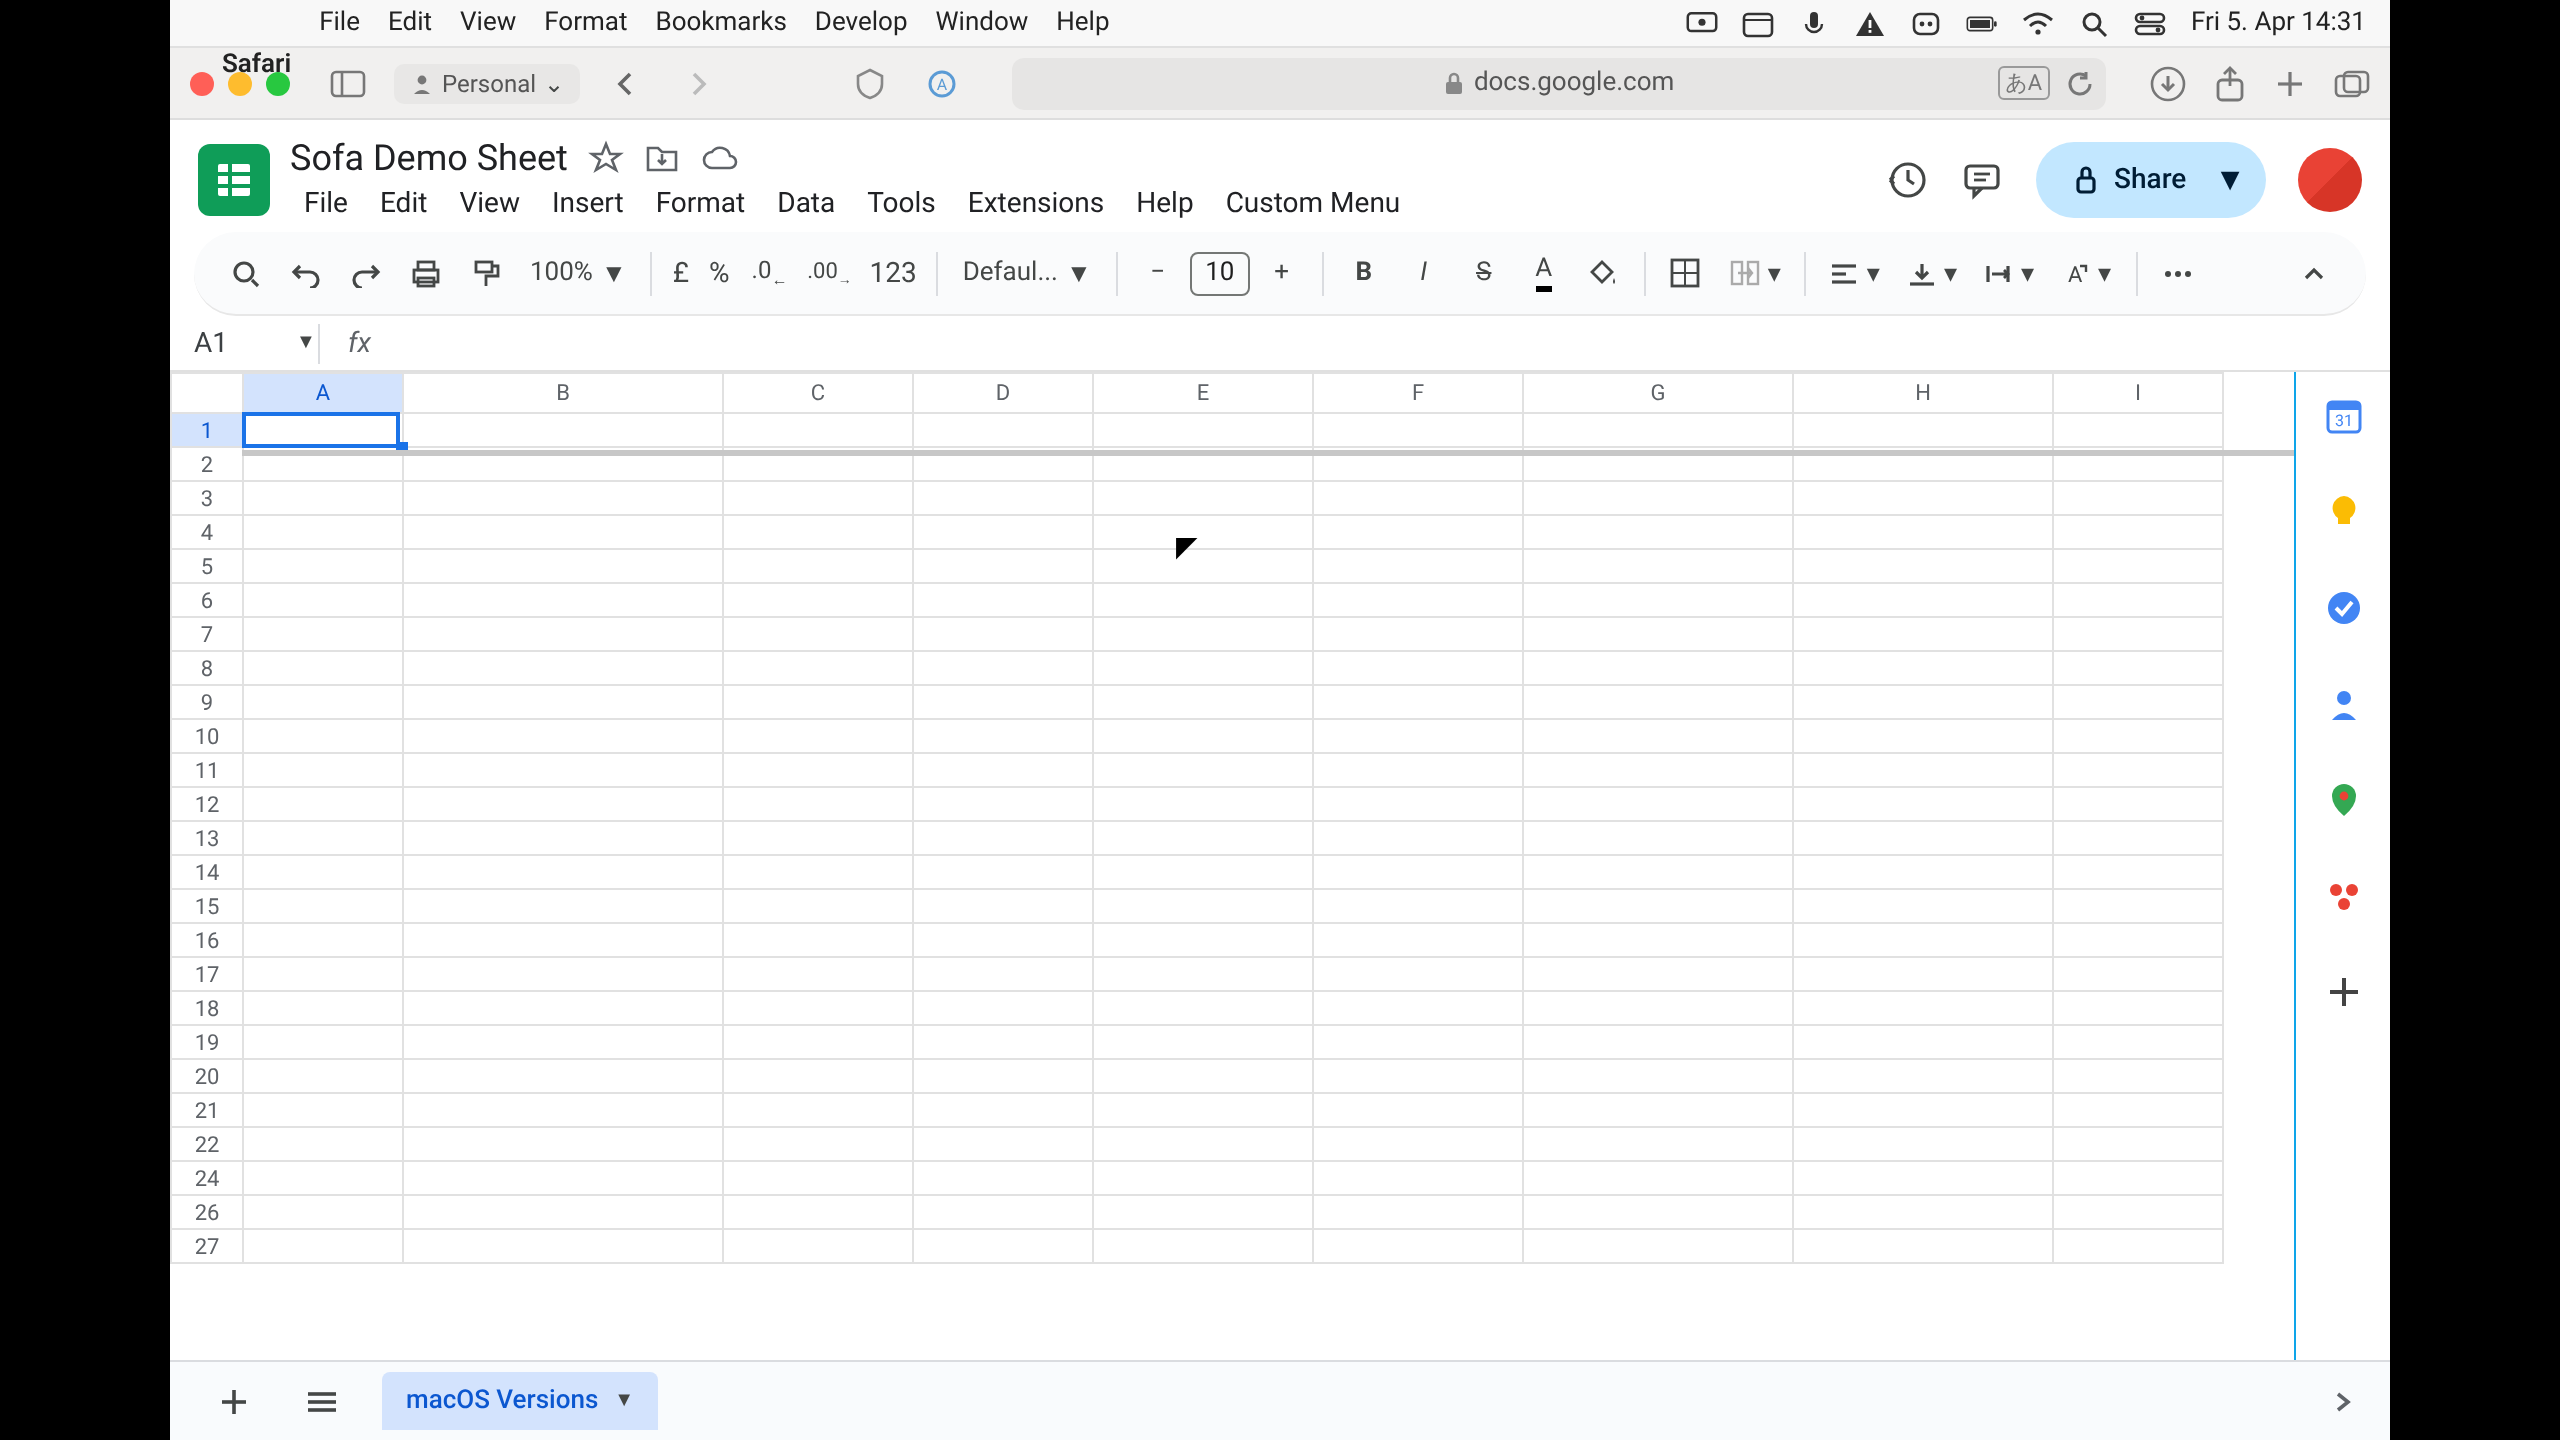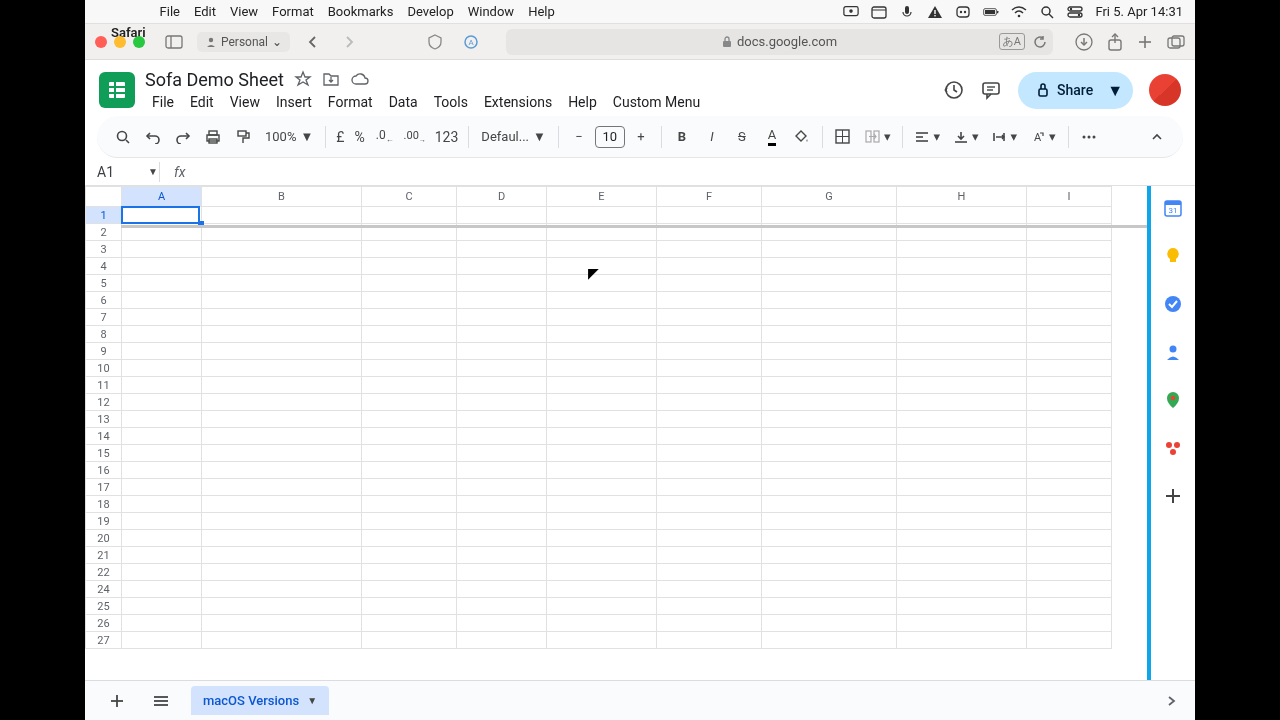--- a/index.html
+++ b/index.html
@@ -68,21 +68,21 @@
 table.sheet th, table.sheet td { border: 1px solid #e1e1e1; font-size: 11px; color: #5f6368; font-weight: normal; }
 table.sheet th { background: #fff; text-align: center; position: sticky; }
 .corner { width: 36px; height: 20px; background: #fff; border-right:1px solid #c0c0c0; border-bottom:1px solid #c0c0c0;}
 .colh { height: 20px; background: #fff; border-bottom:1px solid #c0c0c0; }
 .rowh { width: 36px; text-align: center; background: #fff; border-right:1px solid #c0c0c0;}
 td.cell { height: 17px; }
 .colh.selcol, .rowh.selrow { background: #d3e3fd; color:#0b57d0; }
 .row1-underline { position:absolute; left:36px; right:0; top:39px; height:3px; background:#c7c7c7;}
 
 
-.sidepanel { width: 48px; background: #fff; border-left: 4px solid #0ea5e9; display: flex; flex-direction: column; align-items: center; padding-top: 12px; gap: 28px; }
+.sidepanel { width: 48px; background: #fff; border-left: 1px solid #0ea5e9; display: flex; flex-direction: column; align-items: center; padding-top: 12px; gap: 28px; }
 .sp-ic { width: 20px; height: 20px; }
 
 
 .tabs { height: 40px; border-top: 1px solid #dadce0; display: flex; align-items: center; padding: 0 18px; gap: 16px; background:#f9fbfd; }
 .tab-btn { color: #444746; display:flex; align-items:center; justify-content:center; width:28px; height:28px;}
 .sheet-tab { background: #d3e3fd; color: #0b57d0; font-size: 13px; font-weight:500; padding: 7px 12px; border-radius: 0; display:flex; align-items:center; gap:8px; border-top-left-radius:4px; border-top-right-radius:4px;}
 .explore-arrow { margin-left:auto; color:#5f6368; }
 
 .cursor { position:absolute; left:503px; top:265px; font-size:14px; color:#000; pointer-events:none;}
 
@@ -781,32 +781,20 @@
                 <td class="cell"></td>
                 <td class="cell"></td>
                 <td class="cell"></td>
                 <td class="cell"></td>
                 <td class="cell"></td>
                 <td class="cell"></td>
                 <td class="cell"></td>
                 <td class="cell"></td>
               </tr>
               <tr>
-                <th class="rowh">25</th>
-                <td class="cell"></td>
-                <td class="cell"></td>
-                <td class="cell"></td>
-                <td class="cell"></td>
-                <td class="cell"></td>
-                <td class="cell"></td>
-                <td class="cell"></td>
-                <td class="cell"></td>
-                <td class="cell"></td>
-              </tr>
-              <tr>
                 <th class="rowh">26</th>
                 <td class="cell"></td>
                 <td class="cell"></td>
                 <td class="cell"></td>
                 <td class="cell"></td>
                 <td class="cell"></td>
                 <td class="cell"></td>
                 <td class="cell"></td>
                 <td class="cell"></td>
                 <td class="cell"></td>

